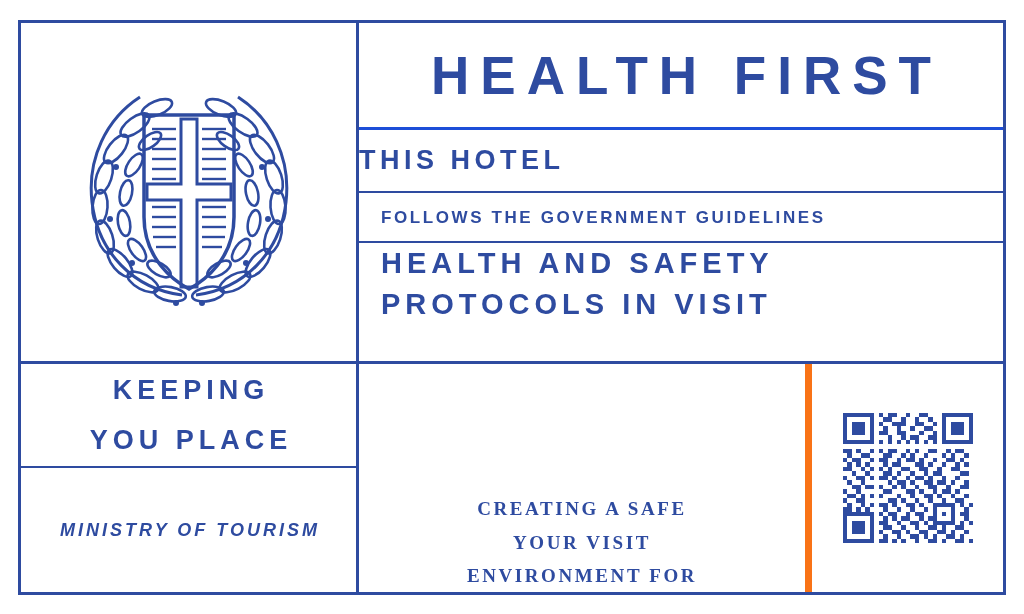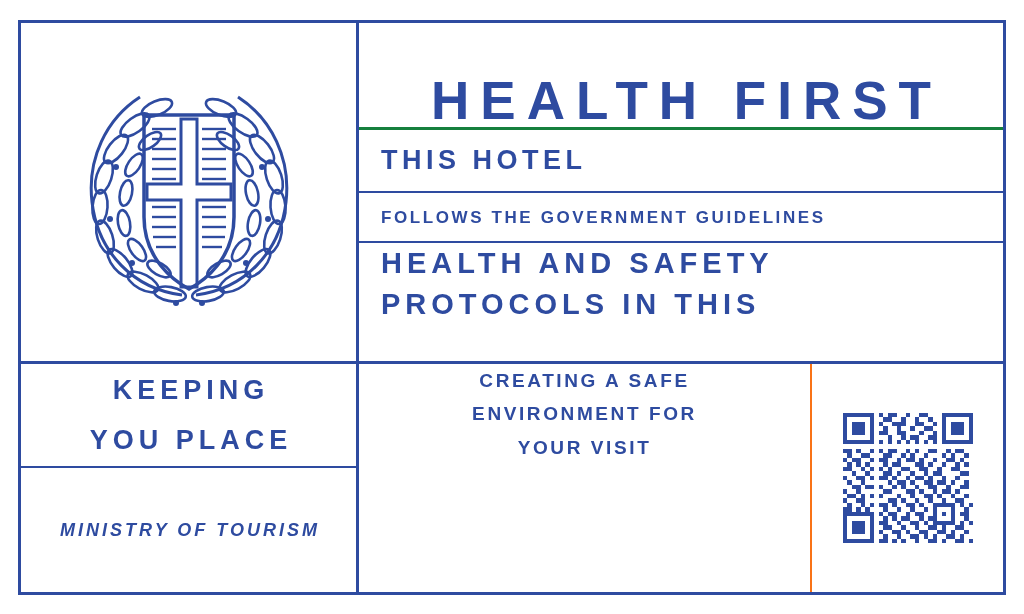--- a/index.html
+++ b/index.html
@@ -48,39 +48,38 @@
 
   .top-right {
     flex: 1 1 auto;
     display: flex;
     flex-direction: column;
   }
 
   .row-title {
     flex: 0 0 104px;
     display: flex;
-    align-items: flex-end;
+    align-items: center;
     justify-content: center;
-    border-bottom: 3px solid #15803d;
+    border-bottom: 3px solid #1d4ed8;
   }
   .row-title .txt {
     font-size: 53px;
     font-weight: bold;
     letter-spacing: 11px;
     color: #2e4ba0;
     padding-left: 11px;
     line-height: 1;
   }
 
   .row-hotel {
     flex: 0 0 61px;
     display: flex;
     align-items: center;
     border-bottom: 2px solid #2e4ba0;
-    padding-left: 22px;
   }
   .row-hotel .txt {
     font-size: 27px;
     font-weight: bold;
     letter-spacing: 4.5px;
     line-height: 1;
   }
 
   .row-guidelines {
     flex: 0 0 48px;
@@ -152,25 +151,26 @@
     font-size: 18px;
     font-weight: bold;
     letter-spacing: 3px;
     text-align: center;
     padding-left: 3px;
     font-style: italic;
   }
 
   .bottom-middle {
     flex: 1 1 auto;
-    border-right: 2px solid #f97316;
-    display: flex;
-    align-items: flex-start;
+    border-right: 7px solid #f97316;
+    display: flex;
+    align-items: flex-end;
     justify-content: center;
     text-align: center;
+    font-family: Liberation Serif, serif;
   }
   .bottom-middle .txt {
     font-size: 19px;
     font-weight: bold;
     letter-spacing: 2.6px;
     line-height: 1.75;
   }
 
   .bottom-qr {
     flex: 0 0 191px;
@@ -300,42 +300,42 @@
         <div class="txt">HEALTH FIRST</div>
       </div>
       <div class="row-hotel">
         <div class="txt">THIS HOTEL</div>
       </div>
       <div class="row-guidelines">
         <div class="txt">FOLLOWS THE GOVERNMENT GUIDELINES</div>
       </div>
       <div class="row-protocols">
         <div class="txt">HEALTH AND SAFETY</div>
-        <div class="txt">PROTOCOLS IN THIS</div>
+        <div class="txt">PROTOCOLS IN VISIT</div>
       </div>
     </div>
   </div>
 
   <div class="bottom-zone">
 
     <div class="bottom-left">
       <div class="keeping-cell">
         <div class="txt">KEEPING</div>
         <div class="txt">YOU PLACE</div>
       </div>
       <div class="ministry-cell">
         <div class="txt">MINISTRY OF TOURISM</div>
       </div>
     </div>
 
     <div class="bottom-middle">
       <div class="txt">
         <div>CREATING A SAFE</div>
+        <div>YOUR VISIT</div>
         <div>ENVIRONMENT FOR</div>
-        <div>YOUR VISIT</div>
       </div>
     </div>
 
     <div class="bottom-qr">
       <span>
         <svg class="qr" viewBox="0 0 29 29" shape-rendering="crispEdges" aria-hidden="true">
           <rect width="29" height="29" fill="#ffffff"></rect>
           <g fill="#2e4ba0">
 
             <rect x="0" y="0" width="7" height="1"></rect>

